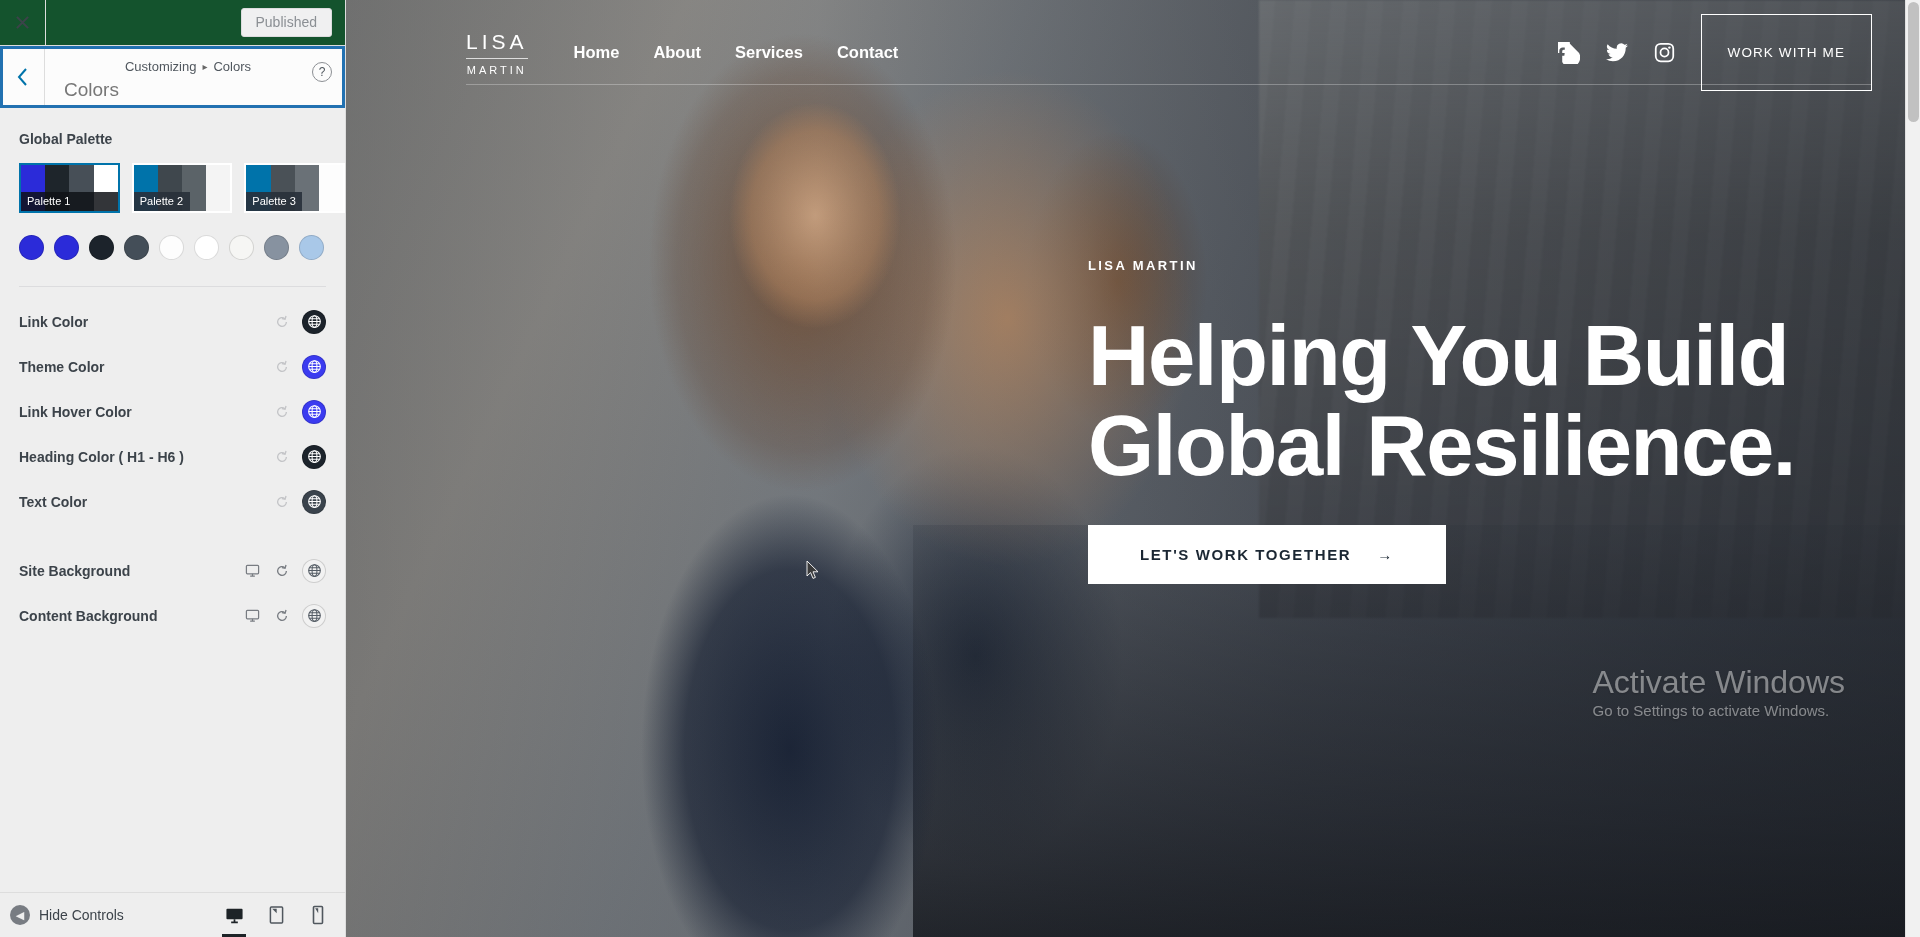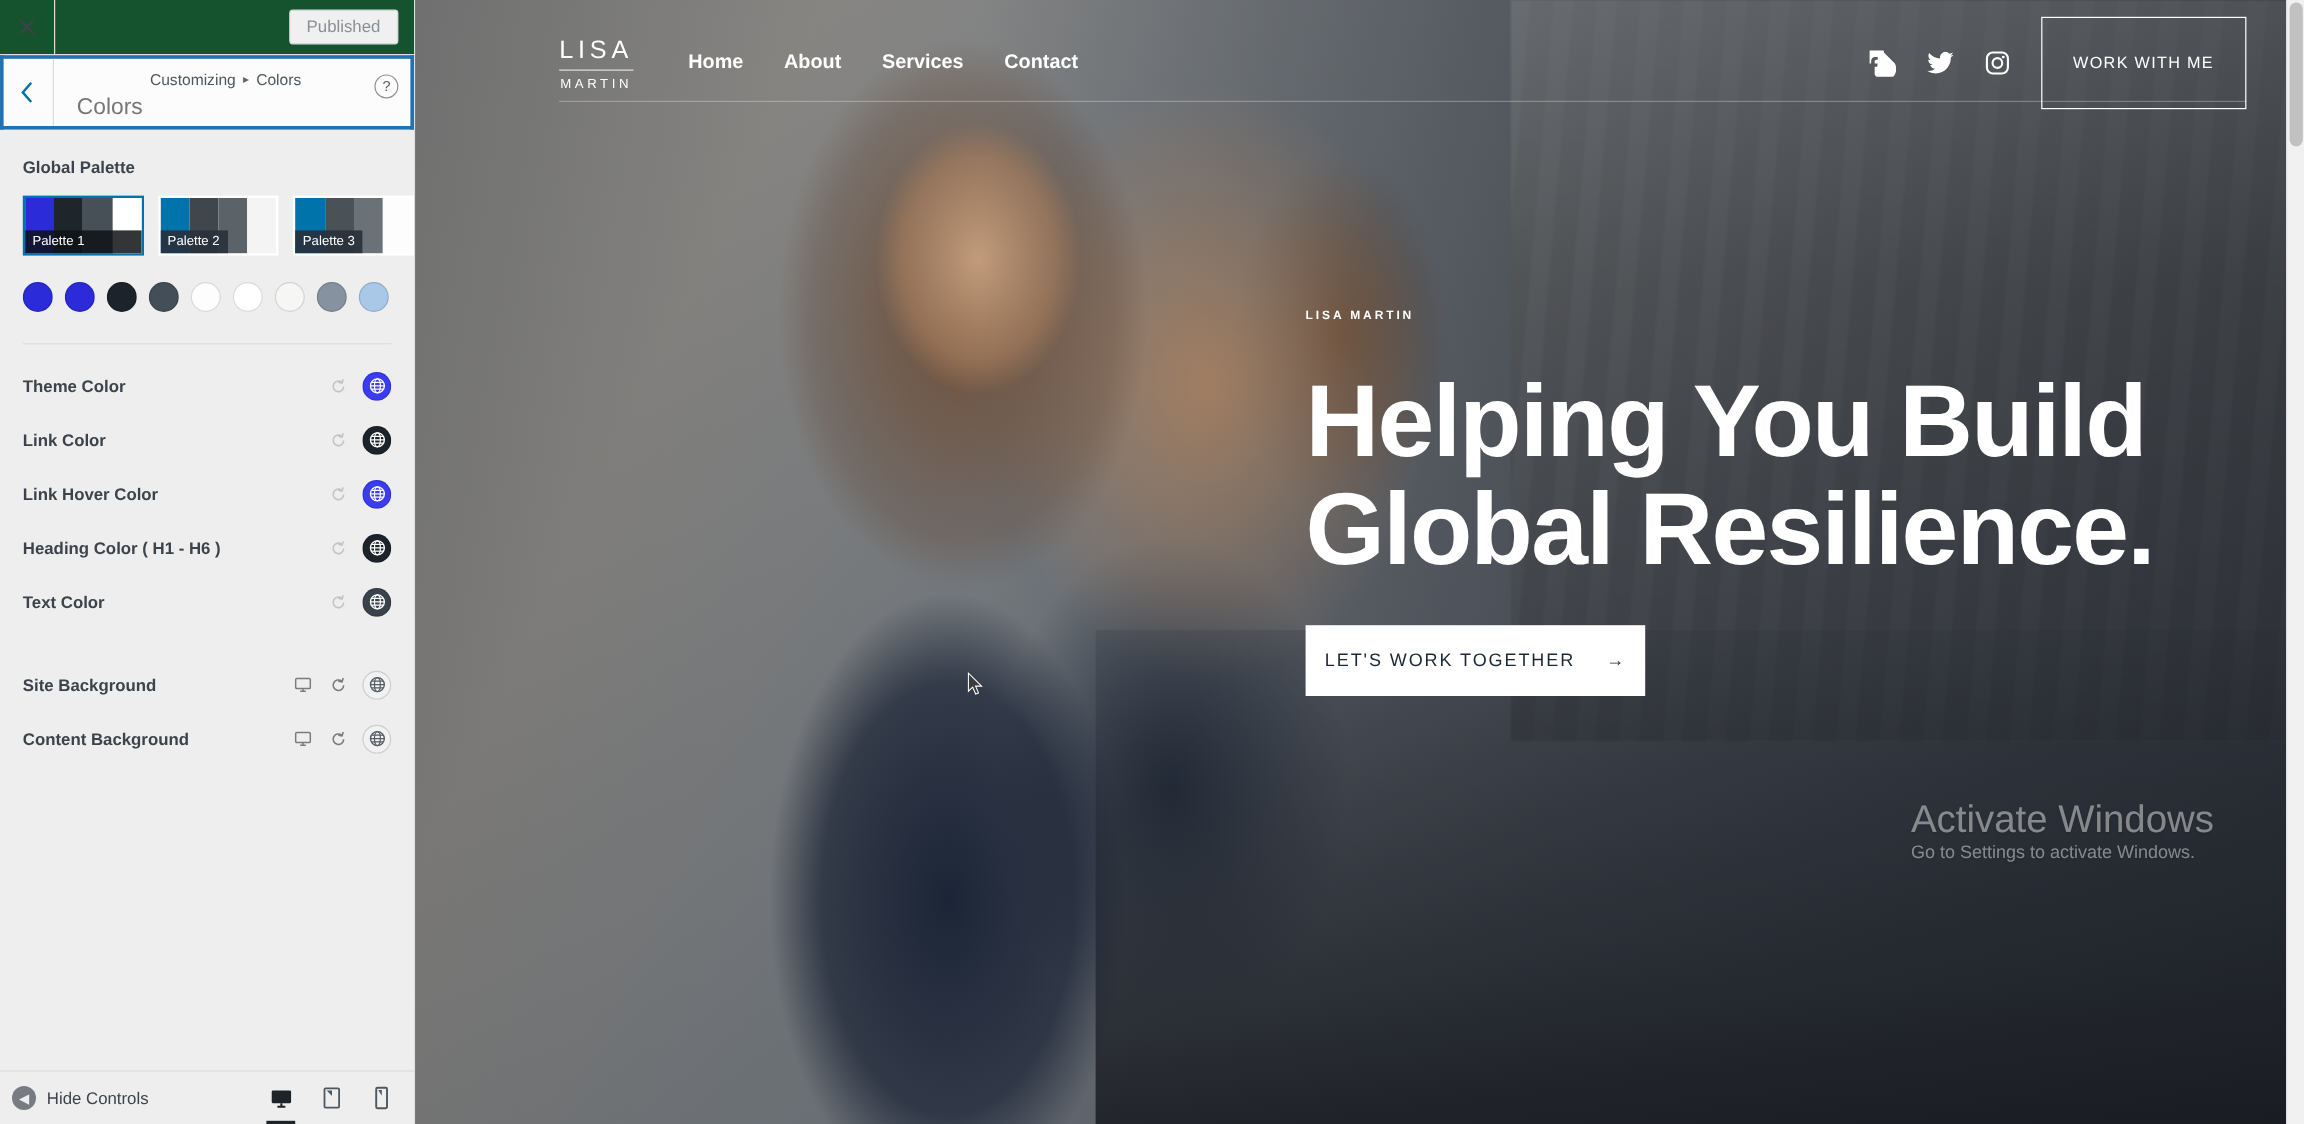--- a/index.html
+++ b/index.html
@@ -218,36 +218,36 @@
   }
   .header-rule {
     position: absolute; left: 120px; right: 48px; top: 84px; height: 1px;
     background: rgba(255,255,255,0.28); z-index: 5;
   }
 
   .hero {
     position: absolute; left: 742px; top: 258px; z-index: 6; width: 720px;
   }
   .hero .eyebrow {
-    color: #ffffff; font-size: 10px; font-weight: 700;
+    color: #ffffff; font-size: 13px; font-weight: 700;
     letter-spacing: 2.4px; margin-bottom: 38px;
   }
   .hero h1 {
     color: #ffffff; font-size: 85px; line-height: 1.06;
     font-weight: 700; letter-spacing: -1.4px; margin-bottom: 34px;
   }
   .hero p {
     color: #ffffff; font-size: 18.5px; font-weight: 600;
     line-height: 1.85; max-width: 540px; margin-bottom: 42px;
   }
   .hero-btn {
     display: inline-flex; align-items: center; gap: 26px;
     background: #ffffff; color: #1b2733;
-    font-size: 15px; font-weight: 400; letter-spacing: 1.6px;
-    padding: 21px 16px; border: none; cursor: pointer;
+    font-size: 15px; font-weight: 700; letter-spacing: 1.6px;
+    padding: 21px 52px; border: none; cursor: pointer;
   }
 
   .watermark {
     position: absolute; right: 75px; bottom: 218px;
     color: rgba(255,255,255,0.45); text-align: left; z-index: 6;
     text-shadow: 0 1px 2px rgba(0,0,0,0.18);
   }
   .watermark .w1 { font-size: 32px; font-weight: 400; line-height: 1.25; }
   .watermark .w2 { font-size: 15px; font-weight: 400; }
 
@@ -341,48 +341,48 @@
         <div class="dot" style="background:#f6f6f4"></div>
         <div class="dot" style="background:#8792a0"></div>
         <div class="dot" style="background:#a9c8e8"></div>
       </div>
 
       <div class="divider"></div>
 
       <div style="padding-top:12px">
 
         <div class="ctrl">
-          <div class="lbl">Theme Color</div>
+          <div class="lbl">Link Color</div>
           <div class="tools">
             <div class="icon-btn">
               <svg width="14" height="14" viewBox="0 0 16 16">
                 <path d="M13 8a5 5 0 1 1-1.8-3.85" stroke="#c3c4c7" stroke-width="1.5" fill="none"></path>
                 <path d="M12.6 1.2 L11.5 4.8 L7.9 4.1" stroke="#c3c4c7" stroke-width="1.5" fill="none"></path>
               </svg>
             </div>
-            <div class="swatch-btn" style="background:#3b3bf0">
+            <div class="swatch-btn" style="background:#1c232b">
               <svg width="15" height="15" viewBox="0 0 16 16">
                 <circle cx="8" cy="8" r="6.2" stroke="#ffffff" stroke-width="1.2" fill="none"></circle>
                 <ellipse cx="8" cy="8" rx="2.6" ry="6.2" stroke="#ffffff" stroke-width="1.1" fill="none"></ellipse>
                 <path d="M1.9 8 H14.1 M2.9 5 H13.1 M2.9 11 H13.1" stroke="#ffffff" stroke-width="1.1" fill="none"></path>
               </svg>
             </div>
           </div>
         </div>
 
         <div class="ctrl">
-          <div class="lbl">Link Color</div>
+          <div class="lbl">Theme Color</div>
           <div class="tools">
             <div class="icon-btn">
               <svg width="14" height="14" viewBox="0 0 16 16">
                 <path d="M13 8a5 5 0 1 1-1.8-3.85" stroke="#c3c4c7" stroke-width="1.5" fill="none"></path>
                 <path d="M12.6 1.2 L11.5 4.8 L7.9 4.1" stroke="#c3c4c7" stroke-width="1.5" fill="none"></path>
               </svg>
             </div>
-            <div class="swatch-btn" style="background:#1c232b">
+            <div class="swatch-btn" style="background:#3b3bf0">
               <svg width="15" height="15" viewBox="0 0 16 16">
                 <circle cx="8" cy="8" r="6.2" stroke="#ffffff" stroke-width="1.2" fill="none"></circle>
                 <ellipse cx="8" cy="8" rx="2.6" ry="6.2" stroke="#ffffff" stroke-width="1.1" fill="none"></ellipse>
                 <path d="M1.9 8 H14.1 M2.9 5 H13.1 M2.9 11 H13.1" stroke="#ffffff" stroke-width="1.1" fill="none"></path>
               </svg>
             </div>
           </div>
         </div>
 
         <div class="ctrl">

